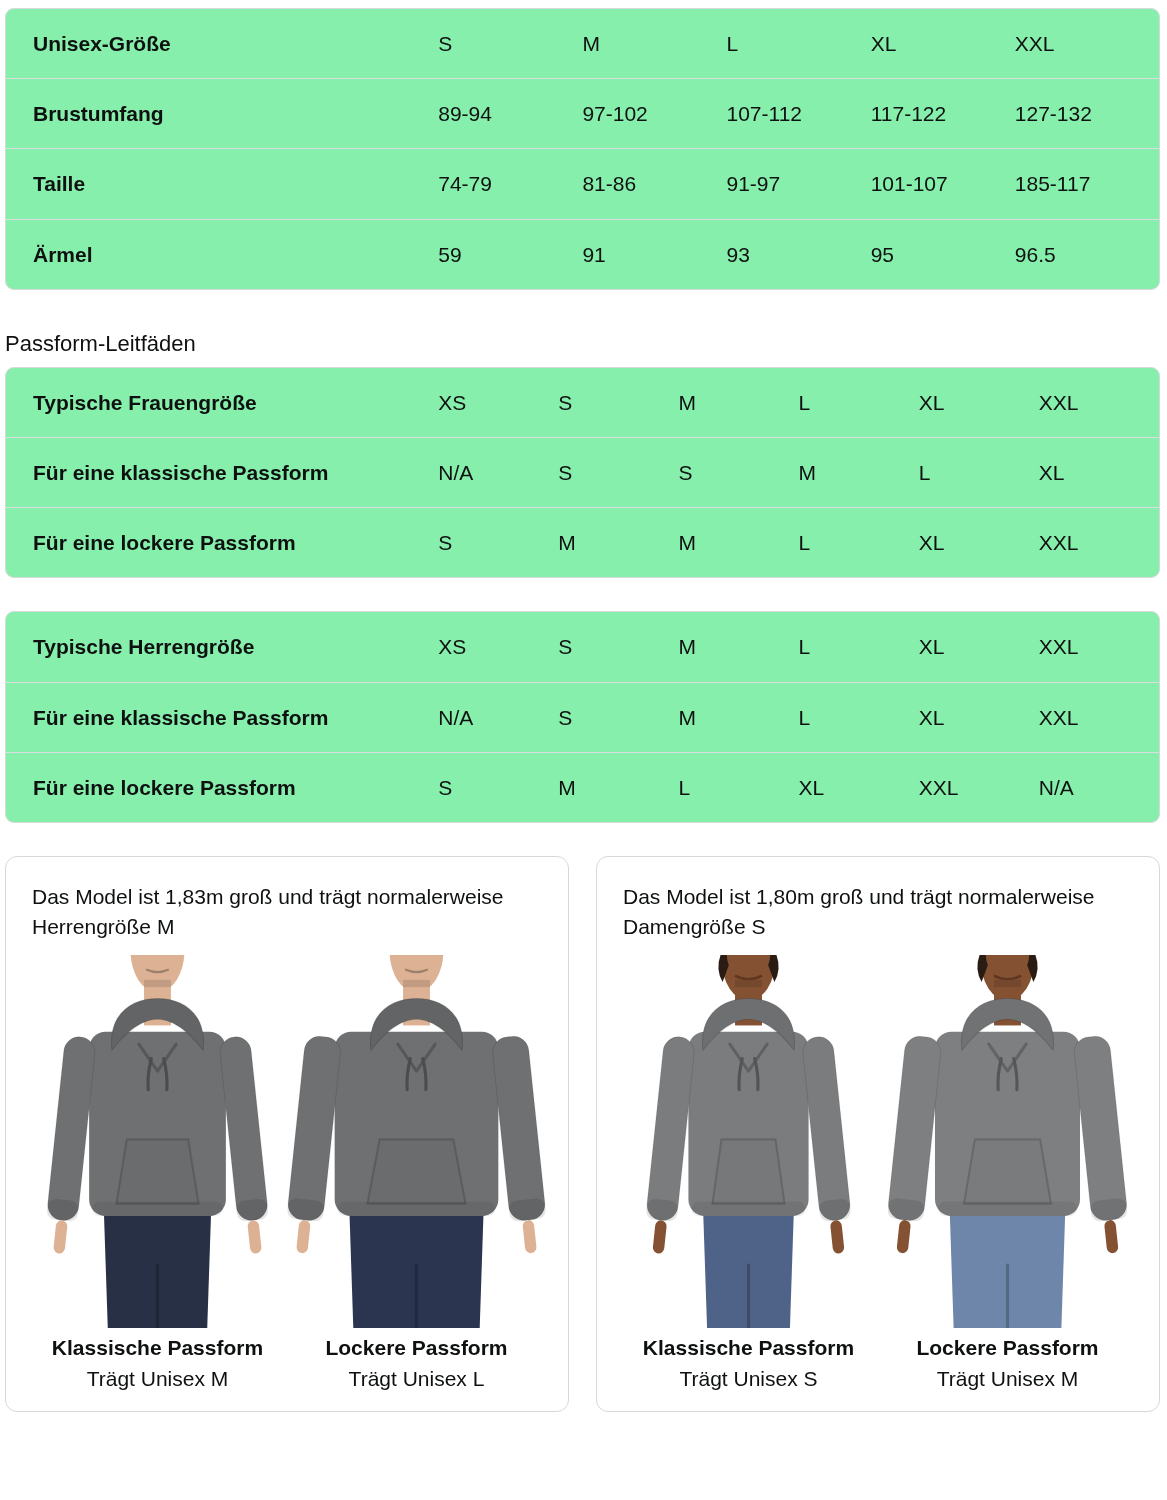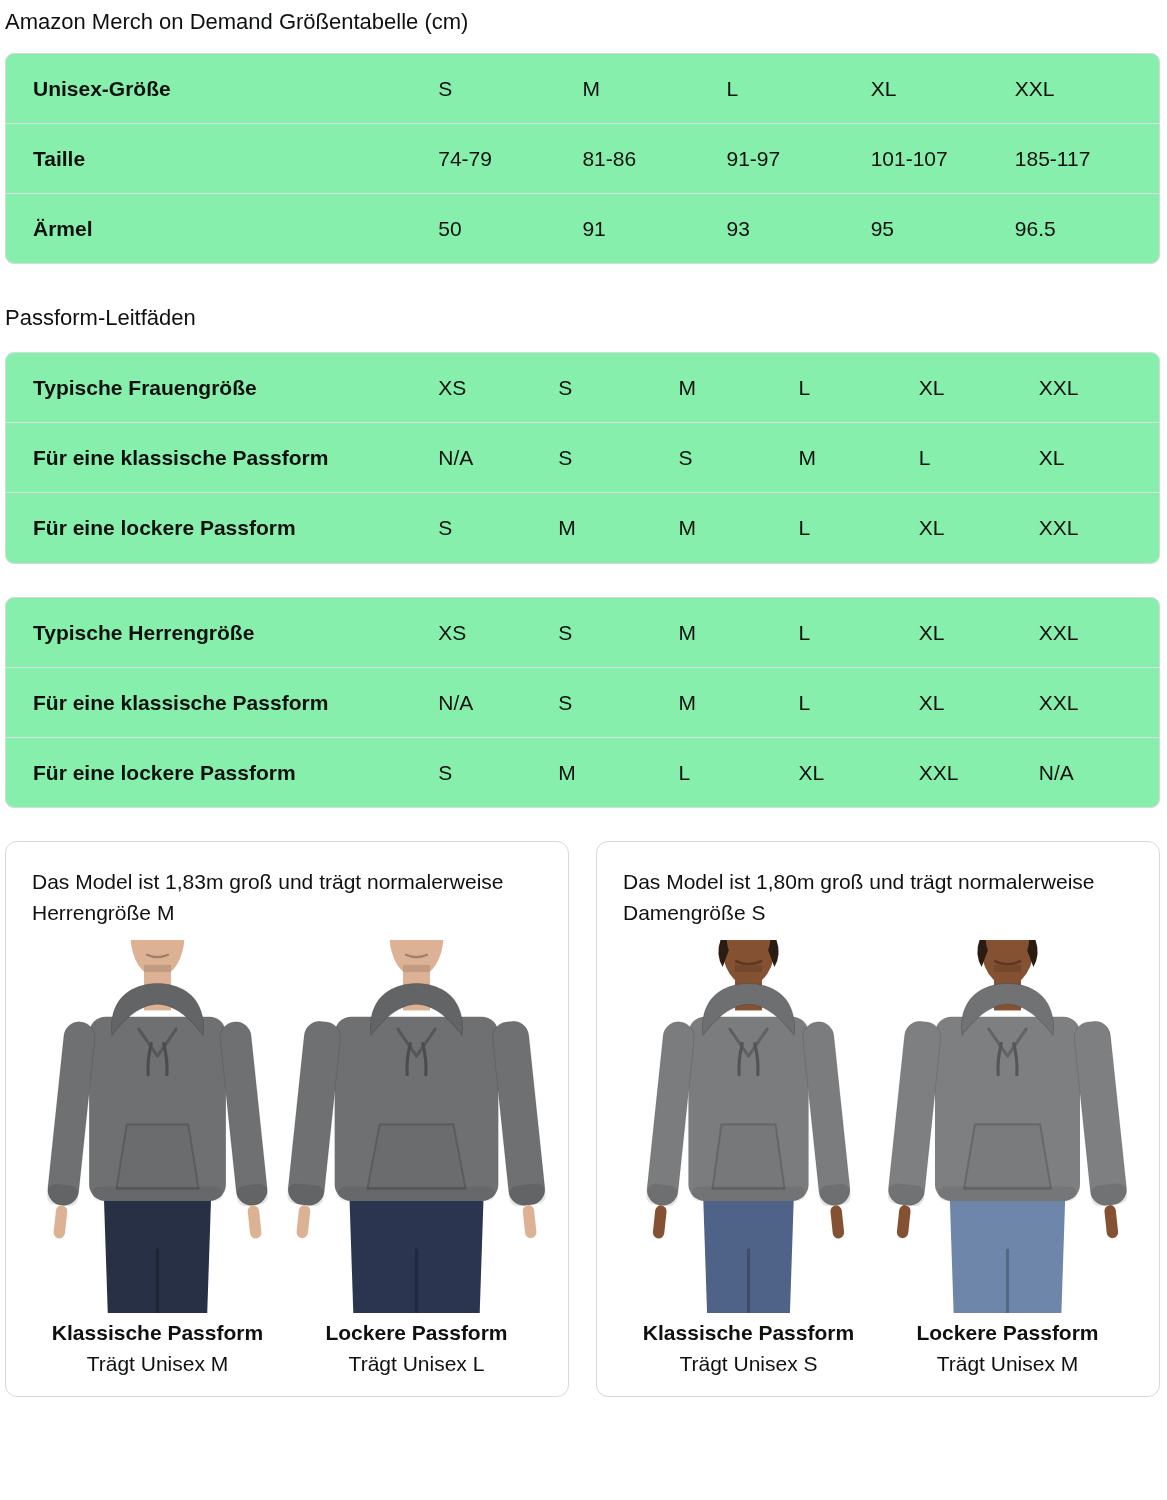--- a/index.html
+++ b/index.html
@@ -33,21 +33,21 @@
     font-weight:700;
     padding-left:27px;
     width:34.8%;
   }
   table.size-chart tr + tr th,
   table.size-chart tr + tr td{
     border-top:1px solid #dcdfdf;
   }
 
   .note{font-size:19px;margin:21px 0 0 0;}
-  .section-title{font-size:22px;font-weight:400;margin:41px 0 21px 0;}
+  .section-title{font-size:22px;font-weight:400;margin:41px 0 10px 0;}
   .fit-table-wrap{margin-bottom:33px;}
 
   .cards{
     display:grid;grid-template-columns:1fr 1fr;gap:27px;
     margin-top:2px;
   }
   .model-card{
     border:1px solid #d5d9d9;border-radius:12px;
     padding:25px 22px 20px;
     background:#fff;
@@ -60,43 +60,50 @@
   .figure{text-align:center;min-width:0;}
   .figure svg{width:100%;height:auto;display:block;}
   .fit-caption{font-size:21px;font-weight:700;margin-top:8px;}
   .size-caption{font-size:21px;margin-top:7px;}
 </style>
 </head>
 <body>
 
 <div class="page">
 
-  <h1 class="page-title">Amazon Merch on Demand Größentabelle (cm)</h1>
 
   <table class="size-chart" id="size-table">
     <tbody>
         <tr>
           <th>Unisex-Größe</th>
           <td>S</td>
           <td>M</td>
           <td>L</td>
           <td>XL</td>
           <td>XXL</td>
         </tr>
         <tr>
+          <th>Brustumfang</th>
+          <td>89-94</td>
+          <td>97-102</td>
+          <td>107-112</td>
+          <td>117-122</td>
+          <td>127-132</td>
+        </tr>
+        <tr>
           <th>Taille</th>
           <td>74-79</td>
           <td>81-86</td>
           <td>91-97</td>
           <td>101-107</td>
           <td>185-117</td>
         </tr>
         <tr>
           <th>Ärmel</th>
-          <td>50</td>
+          <td>59</td>
           <td>91</td>
           <td>93</td>
           <td>95</td>
           <td>96.5</td>
         </tr>
       </tbody>
   </table>
 
 
   <h2 class="section-title">Passform-Leitfäden</h2>

